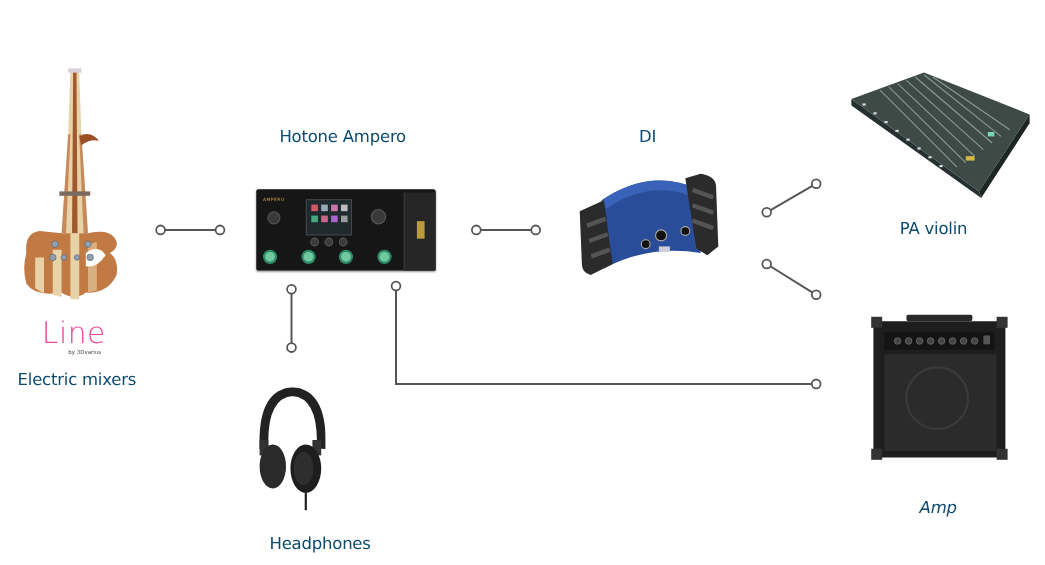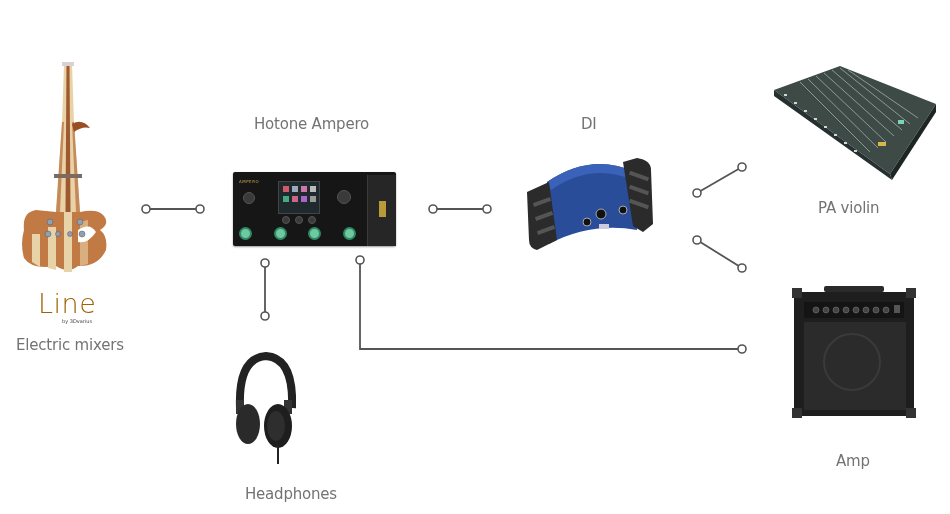--- a/index.html
+++ b/index.html
@@ -1,24 +1,24 @@
 <!DOCTYPE html>
 <html><head>
   <meta charset="utf-8">
   <style>
     * { box-sizing: border-box; margin: 0; padding: 0; }
     html, body { width: 950px; height: 514px; background: #ffffff; overflow: hidden; }
     body { position: relative; font-family: "DejaVu Sans", "Liberation Sans", sans-serif; color: #333333; }
     .abs { position: absolute; }
-    .label { position: absolute; font-size: 15px; color: #737373; text-align: center; white-space: nowrap; letter-spacing: -0.2px; }
+    .label { position: absolute; font-size: 15px; color: #0c4a6e; text-align: center; white-space: nowrap; letter-spacing: -0.2px; }
     svg.wires { position: absolute; left: 0; top: 0; width: 950px; height: 514px; }
     
     .violin { left: 18px; top: 62px; width: 100px; height: 215px; }
     .line-logo { left: 38px; top: 288px; width: 60px; height: 40px; }
-    .line-logo .big { position: absolute; left: 0; top: 0; font-family: "DejaVu Sans", sans-serif; font-size: 27px; font-weight: 300; color: #a16207; letter-spacing: 0.5px; }
+    .line-logo .big { position: absolute; left: 0; top: 0; font-family: "DejaVu Sans", sans-serif; font-size: 27px; font-weight: 300; color: #ec4899; letter-spacing: 0.5px; }
     .line-logo .small { position: absolute; left: 24px; top: 30px; font-size: 5px; color: #444; white-space: nowrap; }
     
     .ampero { left: 233px; top: 172px; width: 163px; height: 74px; background: #161616; border-radius: 2px; box-shadow: 0 1px 2px rgba(0,0,0,0.4); }
     .ampero .side { position: absolute; right: 0; top: 3px; width: 29px; height: 71px; background: #262626; border-left: 1px solid #3a3a3a; }
     .ampero .side .badge { position: absolute; left: 11px; top: 26px; width: 7px; height: 16px; background: #b89a3a; }
     .ampero .screen { position: absolute; left: 45px; top: 9px; width: 42px; height: 33px; background: #1f2a2f; border: 1px solid #444; }
     .ampero .screen i { position: absolute; width: 6px; height: 6px; }
     .ampero .knob { position: absolute; width: 12px; height: 12px; border-radius: 50%; background: #3a3a3a; border: 1px solid #555; }
     .ampero .fsw { position: absolute; top: 55px; width: 13px; height: 13px; border-radius: 50%; background: #6fc8a0; border: 2px solid #2e8a66; }
     .ampero .brand { position: absolute; left: 6px; top: 7px; font-size: 4px; color: #c8a050; letter-spacing: 0.5px; }
@@ -185,21 +185,21 @@
     <circle cx="56" cy="24" r="3"></circle>
       <circle cx="66" cy="24" r="3"></circle>
       <circle cx="76" cy="24" r="3"></circle>
     <circle cx="86" cy="24" r="3"></circle>
       <circle cx="96" cy="24" r="3"></circle>
   </g>
   <rect x="104" y="19" width="6" height="8" fill="#555"></rect>
   <rect x="14" y="36" width="102" height="88" fill="#2b2b2b"></rect>
   <circle cx="62" cy="76" r="28" fill="none" stroke="#3a3a3a" stroke-width="2"></circle>
 </svg>
-<div class="label" style="left:836px; top:452px;">Amp</div>
+<div class="label" style="left:836px; top:452px;font-style:italic;">Amp</div>
 
 <svg class="abs phones" viewBox="0 0 64 112">
   <path d="M8 56 Q6 6 34 4 Q62 6 60 56" fill="none" stroke="#222" stroke-width="8"></path>
   <rect x="4" y="48" width="8" height="14" fill="#333"></rect>
   <rect x="52" y="48" width="8" height="14" fill="#333"></rect>
   <ellipse cx="16" cy="72" rx="12" ry="20" fill="#2a2a2a"></ellipse>
   <ellipse cx="46" cy="74" rx="14" ry="22" fill="#1e1e1e"></ellipse>
   <ellipse cx="44" cy="74" rx="9" ry="15" fill="#2e2e2e"></ellipse>
   <line x1="46" y1="94" x2="46" y2="112" stroke="#222" stroke-width="2"></line>
 </svg>

